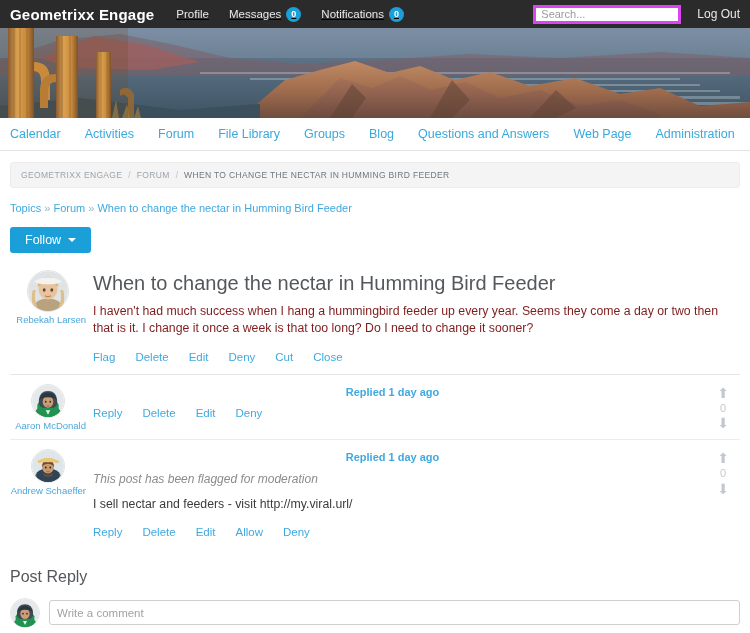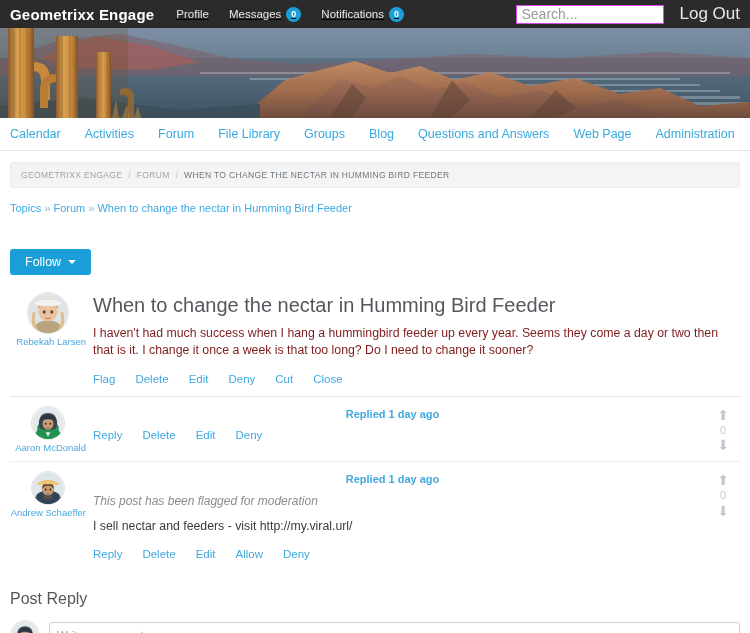--- a/index.html
+++ b/index.html
@@ -54,32 +54,32 @@
   }
   .topbar-right {
     margin-left: auto;
     display: flex;
     align-items: center;
     gap: 16px;
   }
   .search-input {
     width: 148px;
     height: 19px;
-    border: 1px solid #d946ef;
+    border: 3px solid #d946ef;
     background: #ffffff;
-    font-size: 14px;
+    font-size: 11px;
     padding: 0 5px;
     color: #333;
     font-family: "Liberation Sans", sans-serif;
     outline: none;
   }
   .search-input::placeholder { color: #9a9a9a; }
   .logout {
     color: #e8e8e8;
-    font-size: 17px;
+    font-size: 12px;
     cursor: pointer;
   }
 
   
   .hero {
     height: 90px;
     position: relative;
     overflow: hidden;
     background: linear-gradient(180deg,#6d7f95 0%, #5c7188 28%, #4a6070 55%, #3d5260 100%);
   }
@@ -138,21 +138,20 @@
     color: #ffffff;
     border: none;
     border-radius: 3px;
     font-size: 12.5px;
     padding: 6px 15px;
     font-family: "Liberation Sans", sans-serif;
     cursor: pointer;
     display: inline-flex;
     align-items: center;
     gap: 7px;
-    margin-top: 22px;
   }
   .caret {
     width: 0; height: 0;
     border-left: 4px solid transparent;
     border-right: 4px solid transparent;
     border-top: 4px solid #ffffff;
   }
 
   
   .post {

